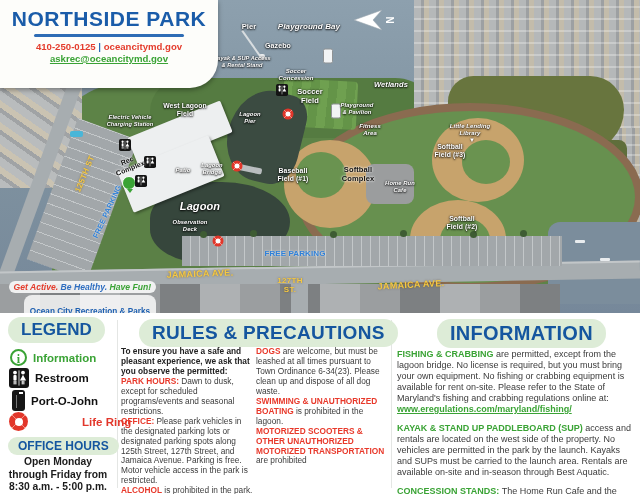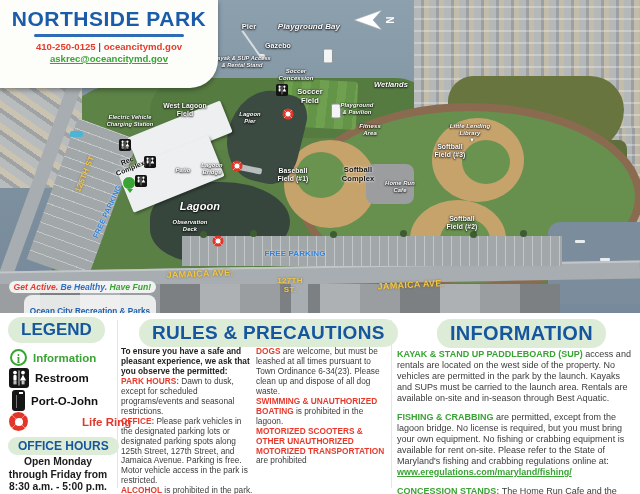--- a/index.html
+++ b/index.html
@@ -338,17 +338,17 @@
 </div>
 
 <div class="rulecol" style="left:256px;top:347px;width:133px;">
   <div><span class="term">DOGS</span><span> are welcome, but must be leashed at all times pursuant to Town Ordinance 6-34(23). Please clean up and dispose of all dog waste.</span></div>
   <div><span class="term">SWIMMING &amp; UNAUTHORIZED BOATING</span><span> is prohibited in the lagoon.</span></div>
   <div><span class="term">MOTORIZED SCOOTERS &amp; OTHER UNAUTHORIZED MOTORIZED TRANSPORTATION</span><span> are prohibited</span></div>
 
 </div>
 
 <div id="infocol">
-  <p><span class="term">KAYAK &amp; STAND UP PADDLEBOARD (SUP)</span><span> access and rentals are located on the west side of the property. No vehicles are permitted in the park by the launch. Kayaks and SUPs must be carried to the launch area. Rentals are available on-site and in-season through Best Aquatic.</span></p>
   <p><span class="term">FISHING &amp; CRABBING</span><span> are permitted, except from the lagoon bridge. No license is required, but you must bring your own equipment. No fishing or crabbing equipment is available for rent on-site. Please refer to the State of Maryland's fishing and crabbing regulations online at:</span><br>
     <a href="#">www.eregulations.com/maryland/fishing/</a></p>
+  <p><span class="term">KAYAK &amp; STAND UP PADDLEBOARD (SUP)</span><span> access and rentals are located on the west side of the property. No vehicles are permitted in the park by the launch. Kayaks and SUPs must be carried to the launch area. Rentals are available on-site and in-season through Best Aquatic.</span></p>
   <p><span class="term">CONCESSION STANDS:</span><span> The Home Run Cafe and the Soccer Concession are only open during scheduled programs from May through October.</span></p>
 </div>
 
 </body></html>

